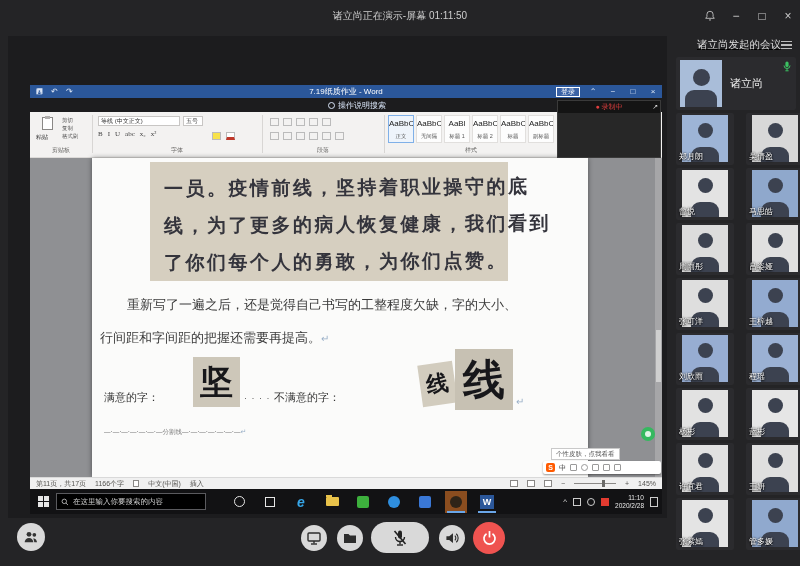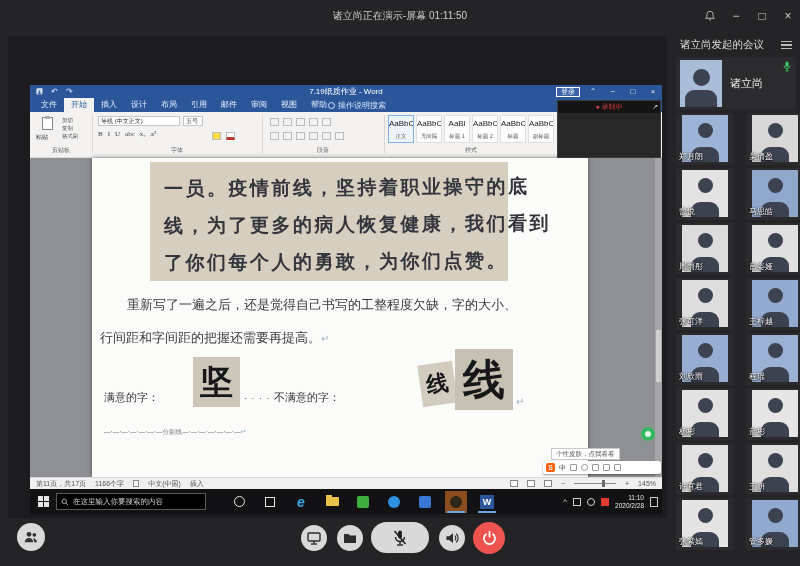--- a/index.html
+++ b/index.html
@@ -10,21 +10,21 @@
 
   
   .topbar-title { left:0; top:0; width:800px; height:32px; text-align:center;
     line-height:32px; font-size:10px; color:#cfcfcf; }
   .winbtn { top:0; height:32px; line-height:32px; color:#c8c8c8; font-size:12px;
     text-align:center; width:20px; cursor:default; }
 
   
   .sidebar { left:672px; top:32px; width:128px; height:534px; }
   .sb-head { position:absolute; left:8px; top:4px; width:112px; height:18px;
-    display:flex; justify-content:space-between; align-items:center; }
+    display:flex; justify-content:flex-end; align-items:center;text-decoration:underline; }
   .sb-head-label { font-size:10.5px; color:#dcdcdc; white-space:nowrap; }
   .menu-icon { width:11px; height:8px; border-top:1.5px solid #bbb;
     border-bottom:1.5px solid #bbb; position:relative; }
   .menu-icon::after { content:""; position:absolute; left:0; top:2.2px; width:11px;
     height:1.5px; background:#bbb; }
   .feat-tile { position:absolute; left:4px; top:25px; width:120px; height:53px;
     background:#2b2b2e; border-radius:2px; }
   .feat-photo { position:absolute; left:4px; top:3px; width:42px; height:47px; }
   .feat-name { position:absolute; left:54px; top:19px; font-size:11px; color:#eee; }
   .p-grid { position:absolute; left:4px; top:81px; width:120px; display:grid;
@@ -318,33 +318,20 @@
   <div class="abs w-title">
     <span class="qat">🖪 ↶ ↷</span>
     <span class="w-title-text">7.19纸质作业 - Word</span>
     <span class="signin">登录</span>
     <span class="tglyph" style="left:556px;">⌃</span>
     <span class="tglyph" style="left:576px;">−</span>
     <span class="tglyph" style="left:596px;">□</span>
     <span class="tglyph" style="left:616px;">×</span>
   </div>
 
-  <div class="abs w-tabs">
-
-  <div class="tab">文件</div>
-      <div class="tab active">开始</div>
-      <div class="tab">插入</div>
-      <div class="tab">设计</div>
-      <div class="tab">布局</div>
-      <div class="tab">引用</div>
-      <div class="tab">邮件</div>
-      <div class="tab">审阅</div>
-      <div class="tab">视图</div>
-      <div class="tab">帮助</div>
-    </div>
   <div class="abs tellme" style="left:320px;top:98px;height:14px;">
     <span class="bulb"></span>
     <span>操作说明搜索</span>
   </div>
 
   <div class="abs w-ribbon">
     <div class="gsep" style="left:62px;"></div>
     <div class="gsep" style="left:232px;"></div>
     <div class="gsep" style="left:354px;"></div>
 

